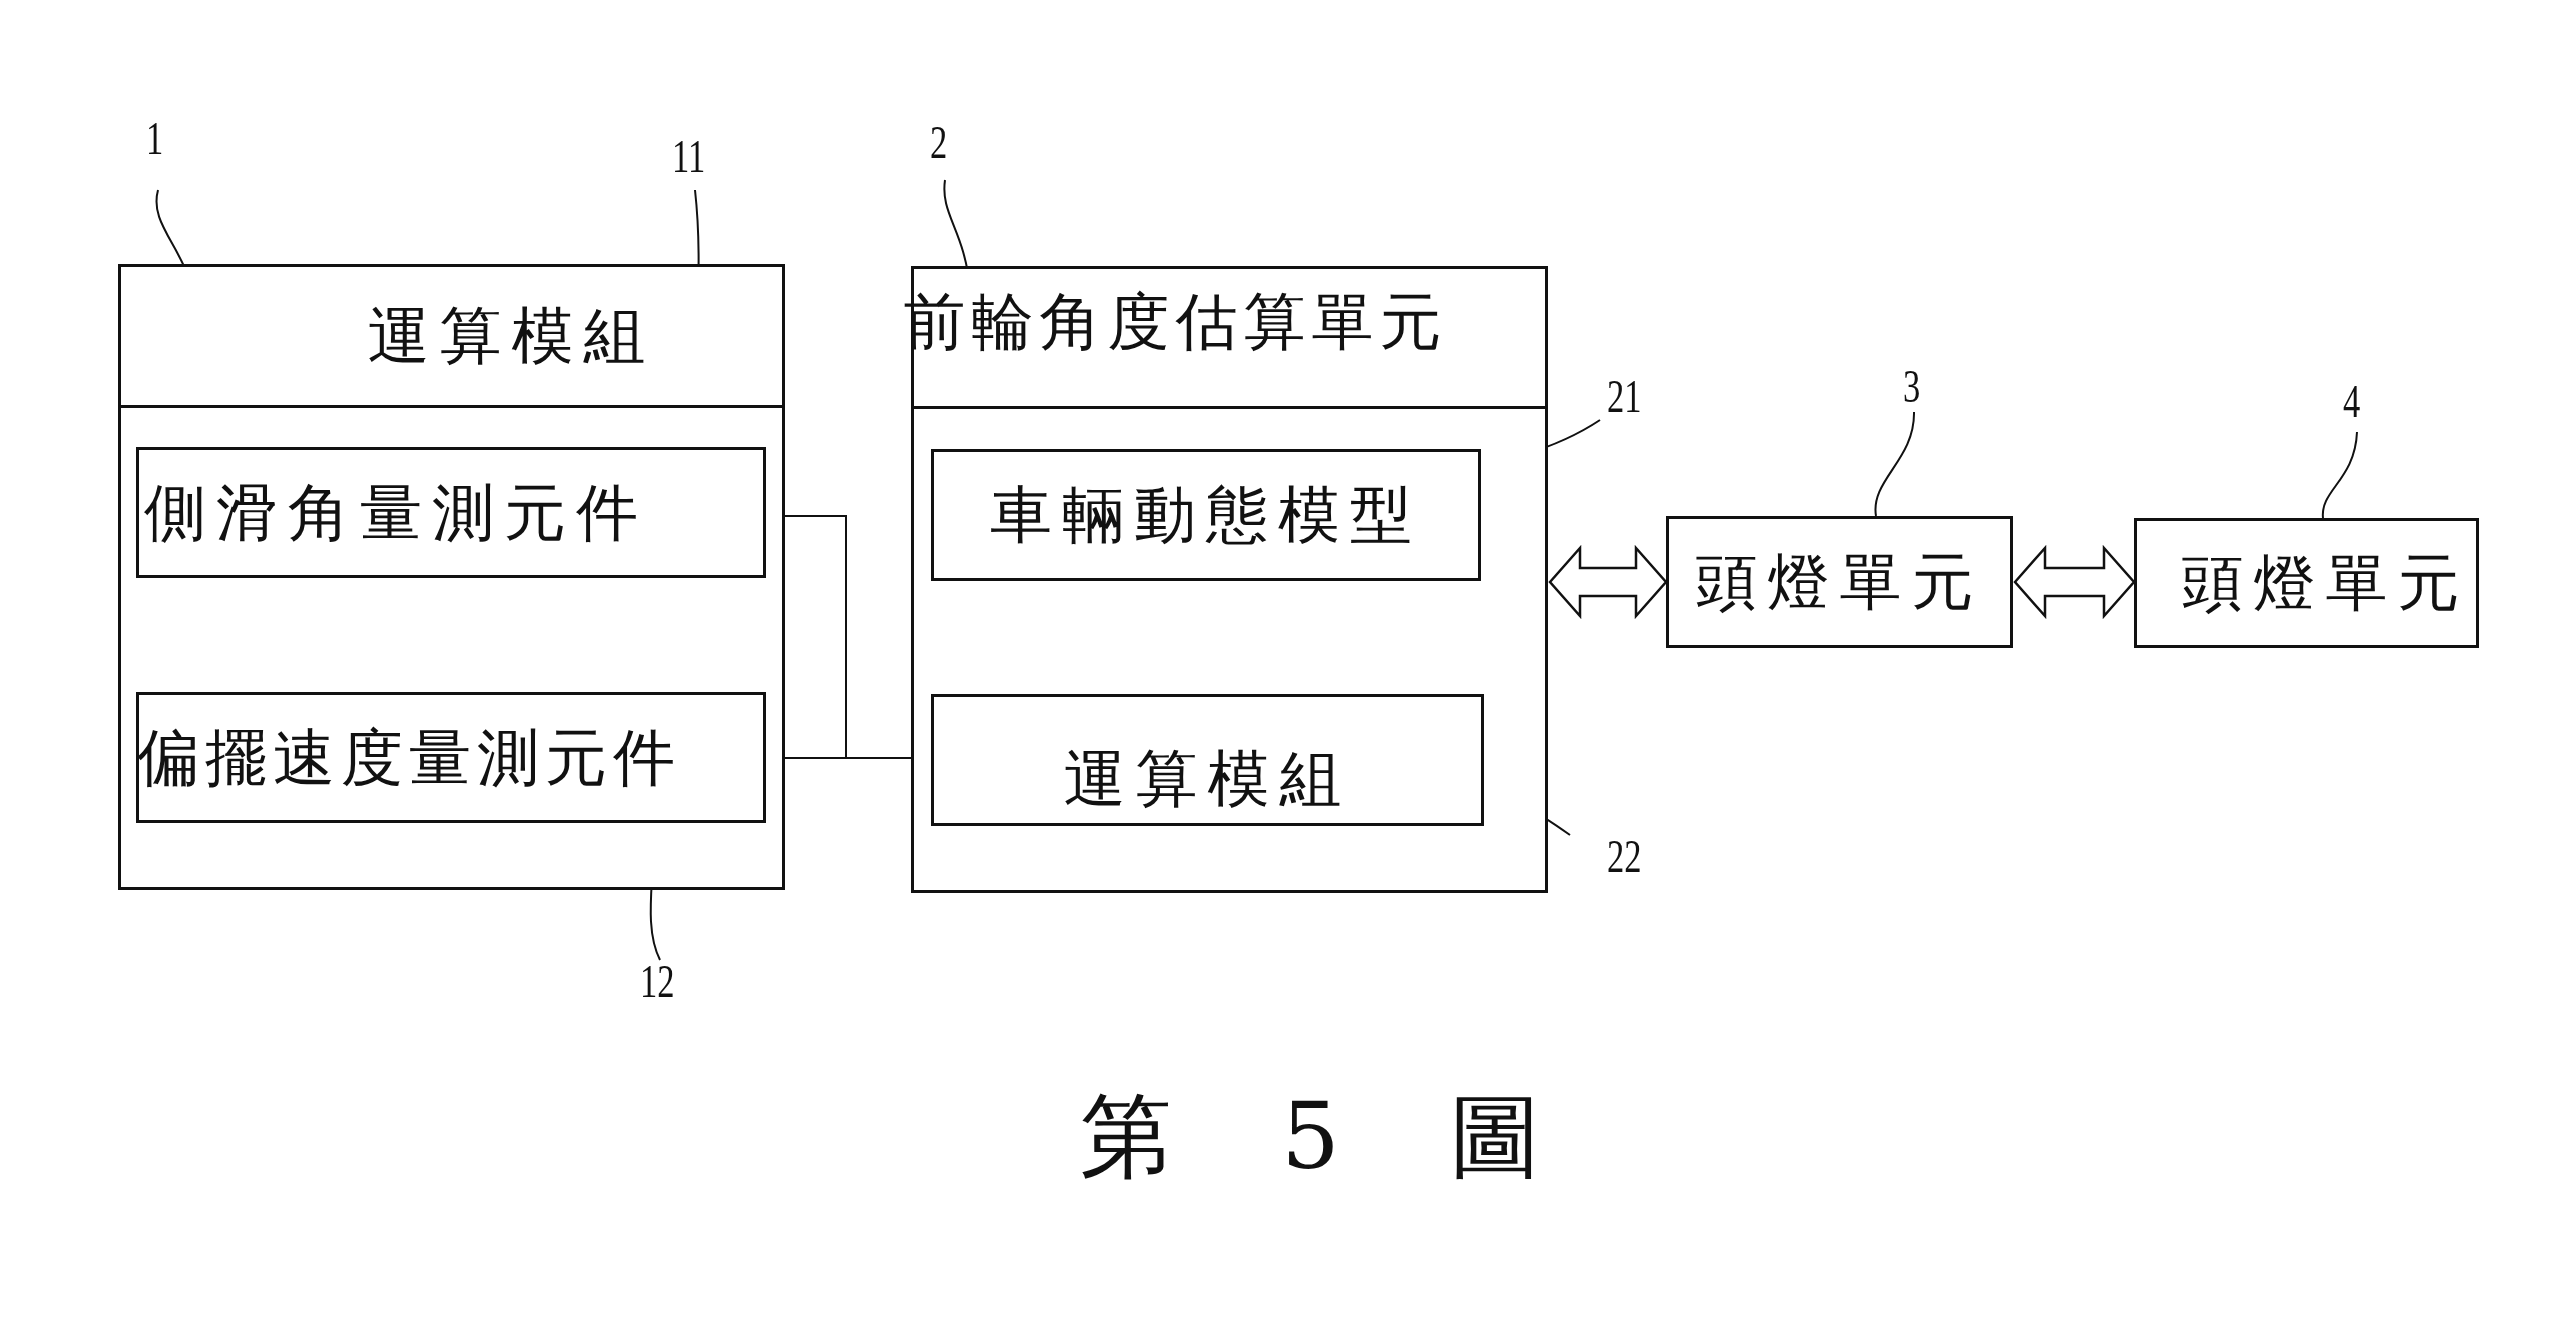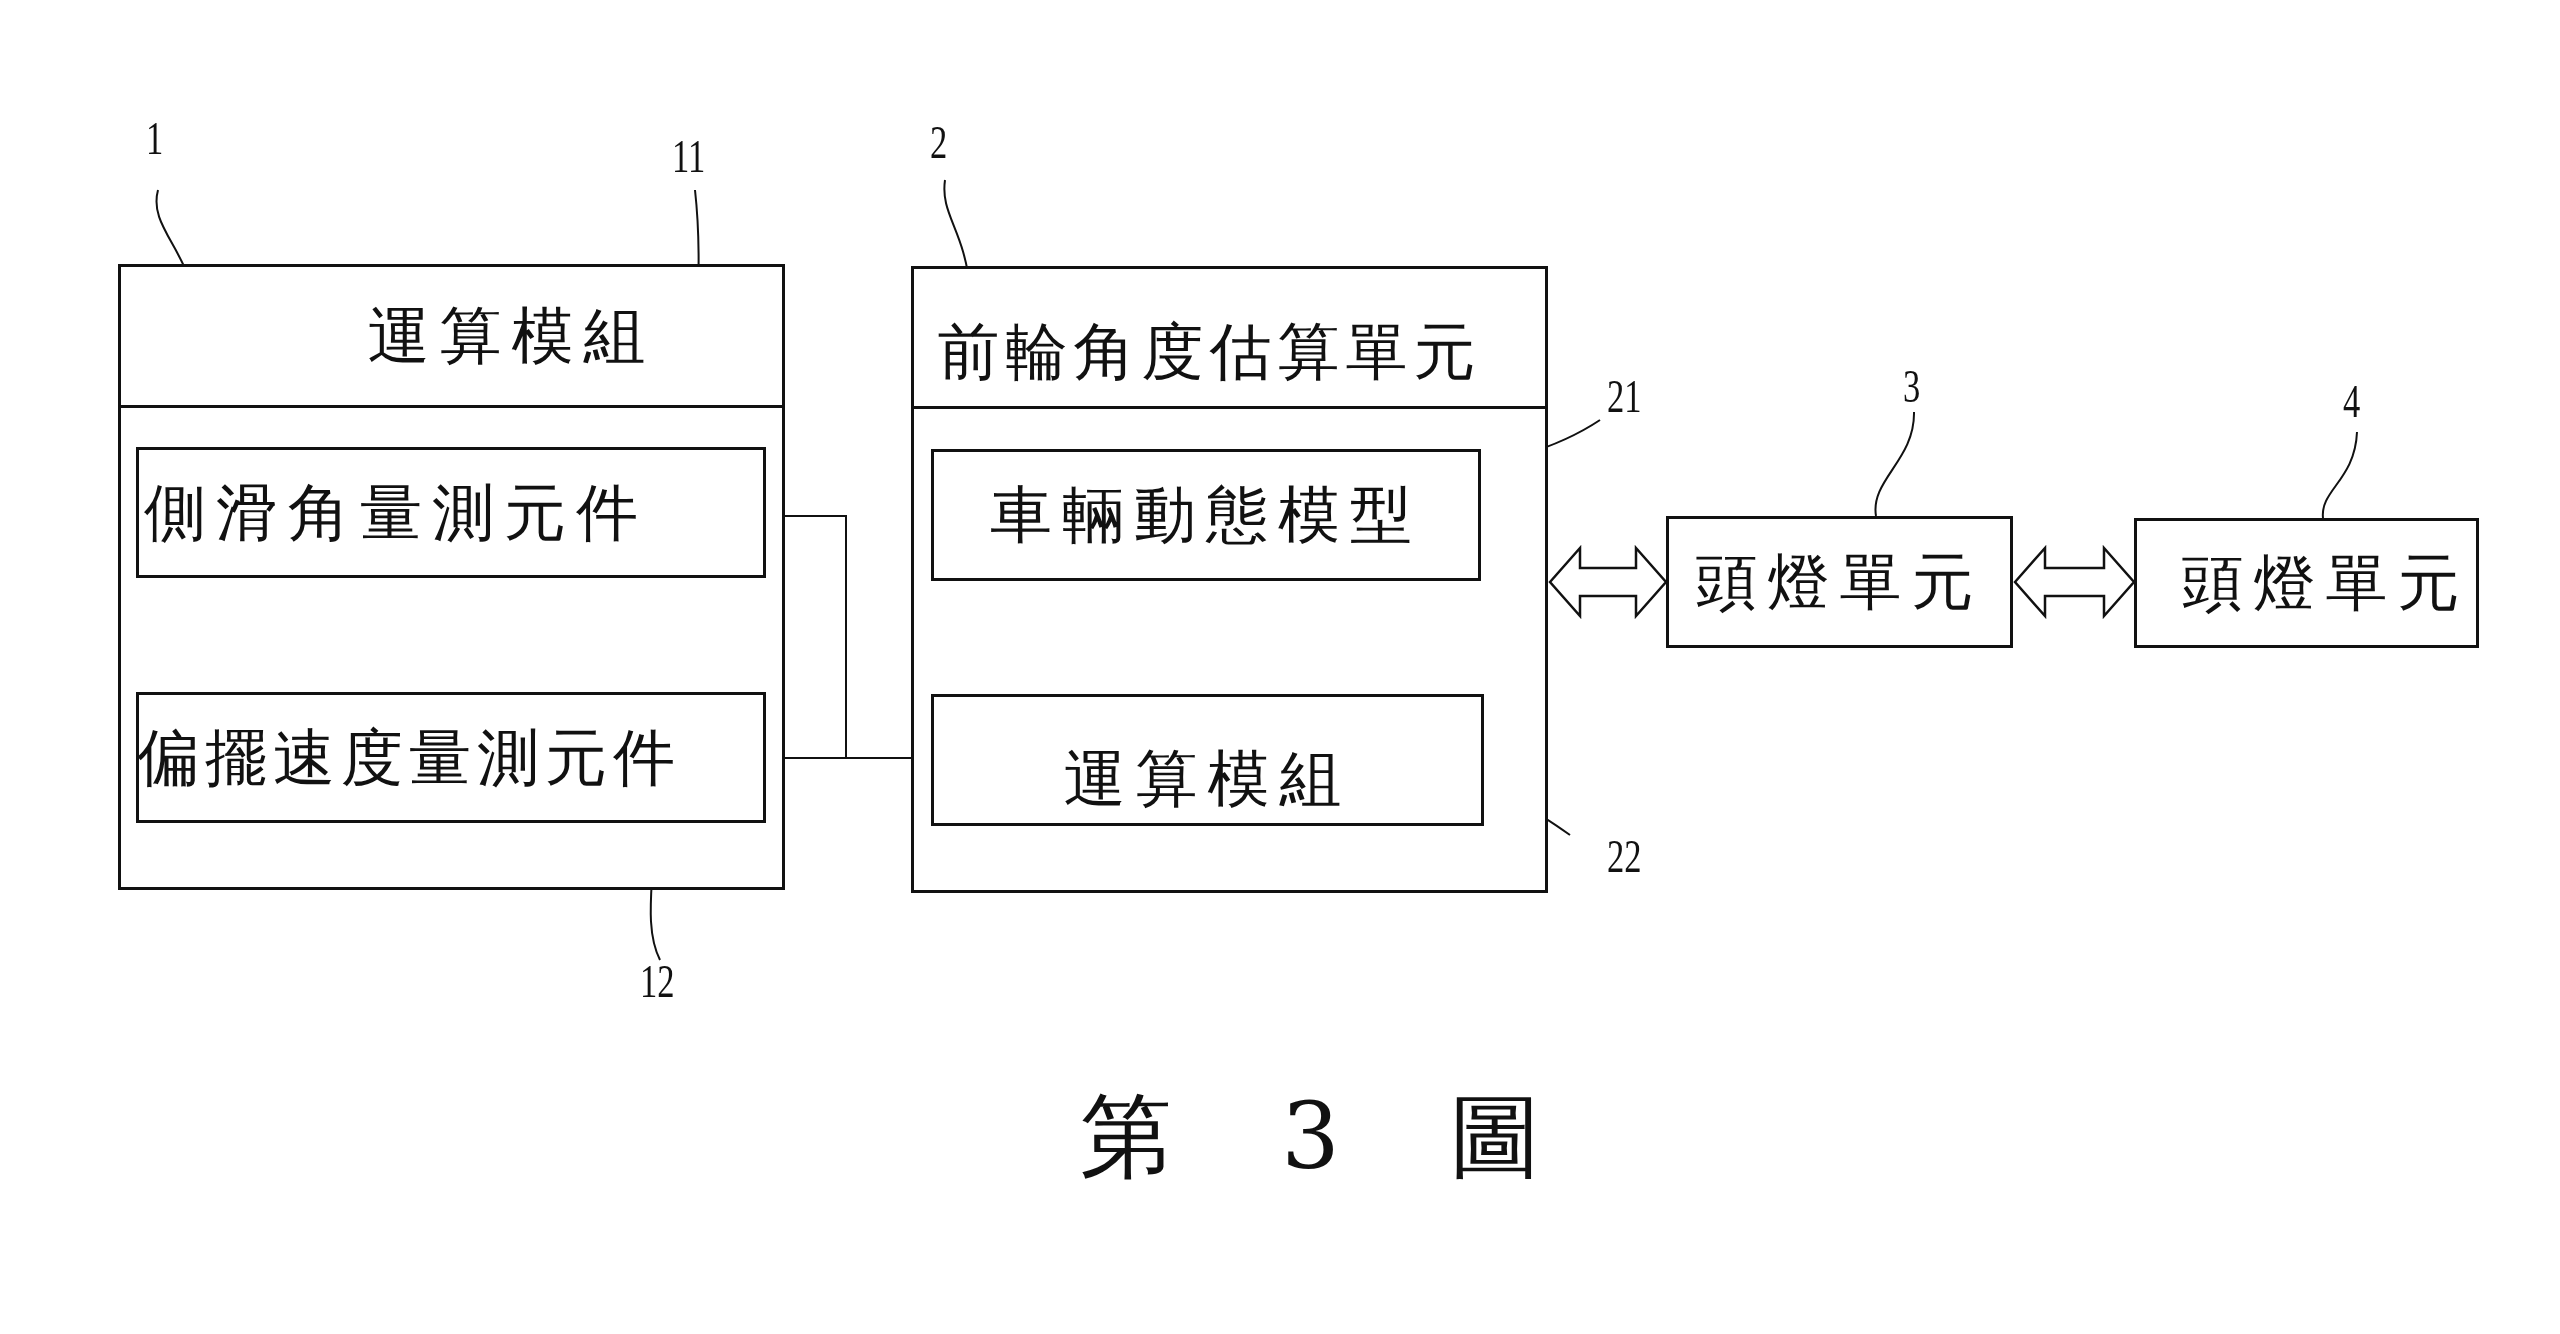--- a/index.html
+++ b/index.html
@@ -41,21 +41,21 @@
 <div class="lbl" style="left:118px;top:267px;width:667px;height:138px;padding-left:120px;box-sizing:border-box;">運算模組</div>
 
 <div class="box" style="left:136px;top:447px;width:630px;height:131px;"></div>
 <div class="lbl" style="left:136px;top:447px;width:630px;height:131px;justify-content:flex-start;padding-left:8px;box-sizing:border-box;font-family:Liberation Serif, serif;">側滑角量測元件</div>
 
 <div class="box" style="left:136px;top:692px;width:630px;height:131px;"></div>
 <div class="lbl" style="left:136px;top:692px;width:630px;height:131px;justify-content:flex-start;padding-left:1px;box-sizing:border-box;letter-spacing:6px;">偏擺速度量測元件</div>
 
 <div class="box" style="left:911px;top:266px;width:637px;height:627px;"></div>
 <div class="divider" style="left:911px;top:406px;width:637px;"></div>
-<div class="lbl" style="left:911px;top:283px;width:529px;height:137px;letter-spacing:6px;padding-left:34px;">前輪角度估算單元</div>
+<div class="lbl" style="left:911px;top:253px;width:529px;height:137px;letter-spacing:6px;">前輪角度估算單元</div>
 
 <div class="box" style="left:931px;top:449px;width:550px;height:132px;"></div>
 <div class="lbl" style="left:931px;top:449px;width:550px;height:132px;">車輛動態模型</div>
 
 <div class="box" style="left:931px;top:694px;width:553px;height:132px;"></div>
 <div class="lbl" style="left:931px;top:694px;width:553px;height:170px;">運算模組</div>
 
 <div class="box" style="left:1666px;top:516px;width:347px;height:132px;"></div>
 <div class="lbl" style="left:1666px;top:516px;width:347px;height:132px;">頭燈單元</div>
 
@@ -64,13 +64,13 @@
 
 <div class="num" style="left:146px;top:112px;">1</div>
 <div class="num" style="left:672px;top:130px;">11</div>
 <div class="num" style="left:640px;top:955px;">12</div>
 <div class="num" style="left:930px;top:116px;">2</div>
 <div class="num" style="left:1607px;top:370px;">21</div>
 <div class="num" style="left:1607px;top:830px;">22</div>
 <div class="num" style="left:1903px;top:360px;">3</div>
 <div class="num" style="left:2343px;top:375px;">4</div>
 
-<div class="caption" style="left:1080px;top:1075px;">第 3 圖</div>
+<div class="caption" style="left:1080px;top:1075px;">第 5 圖</div>
 
 </body></html>

